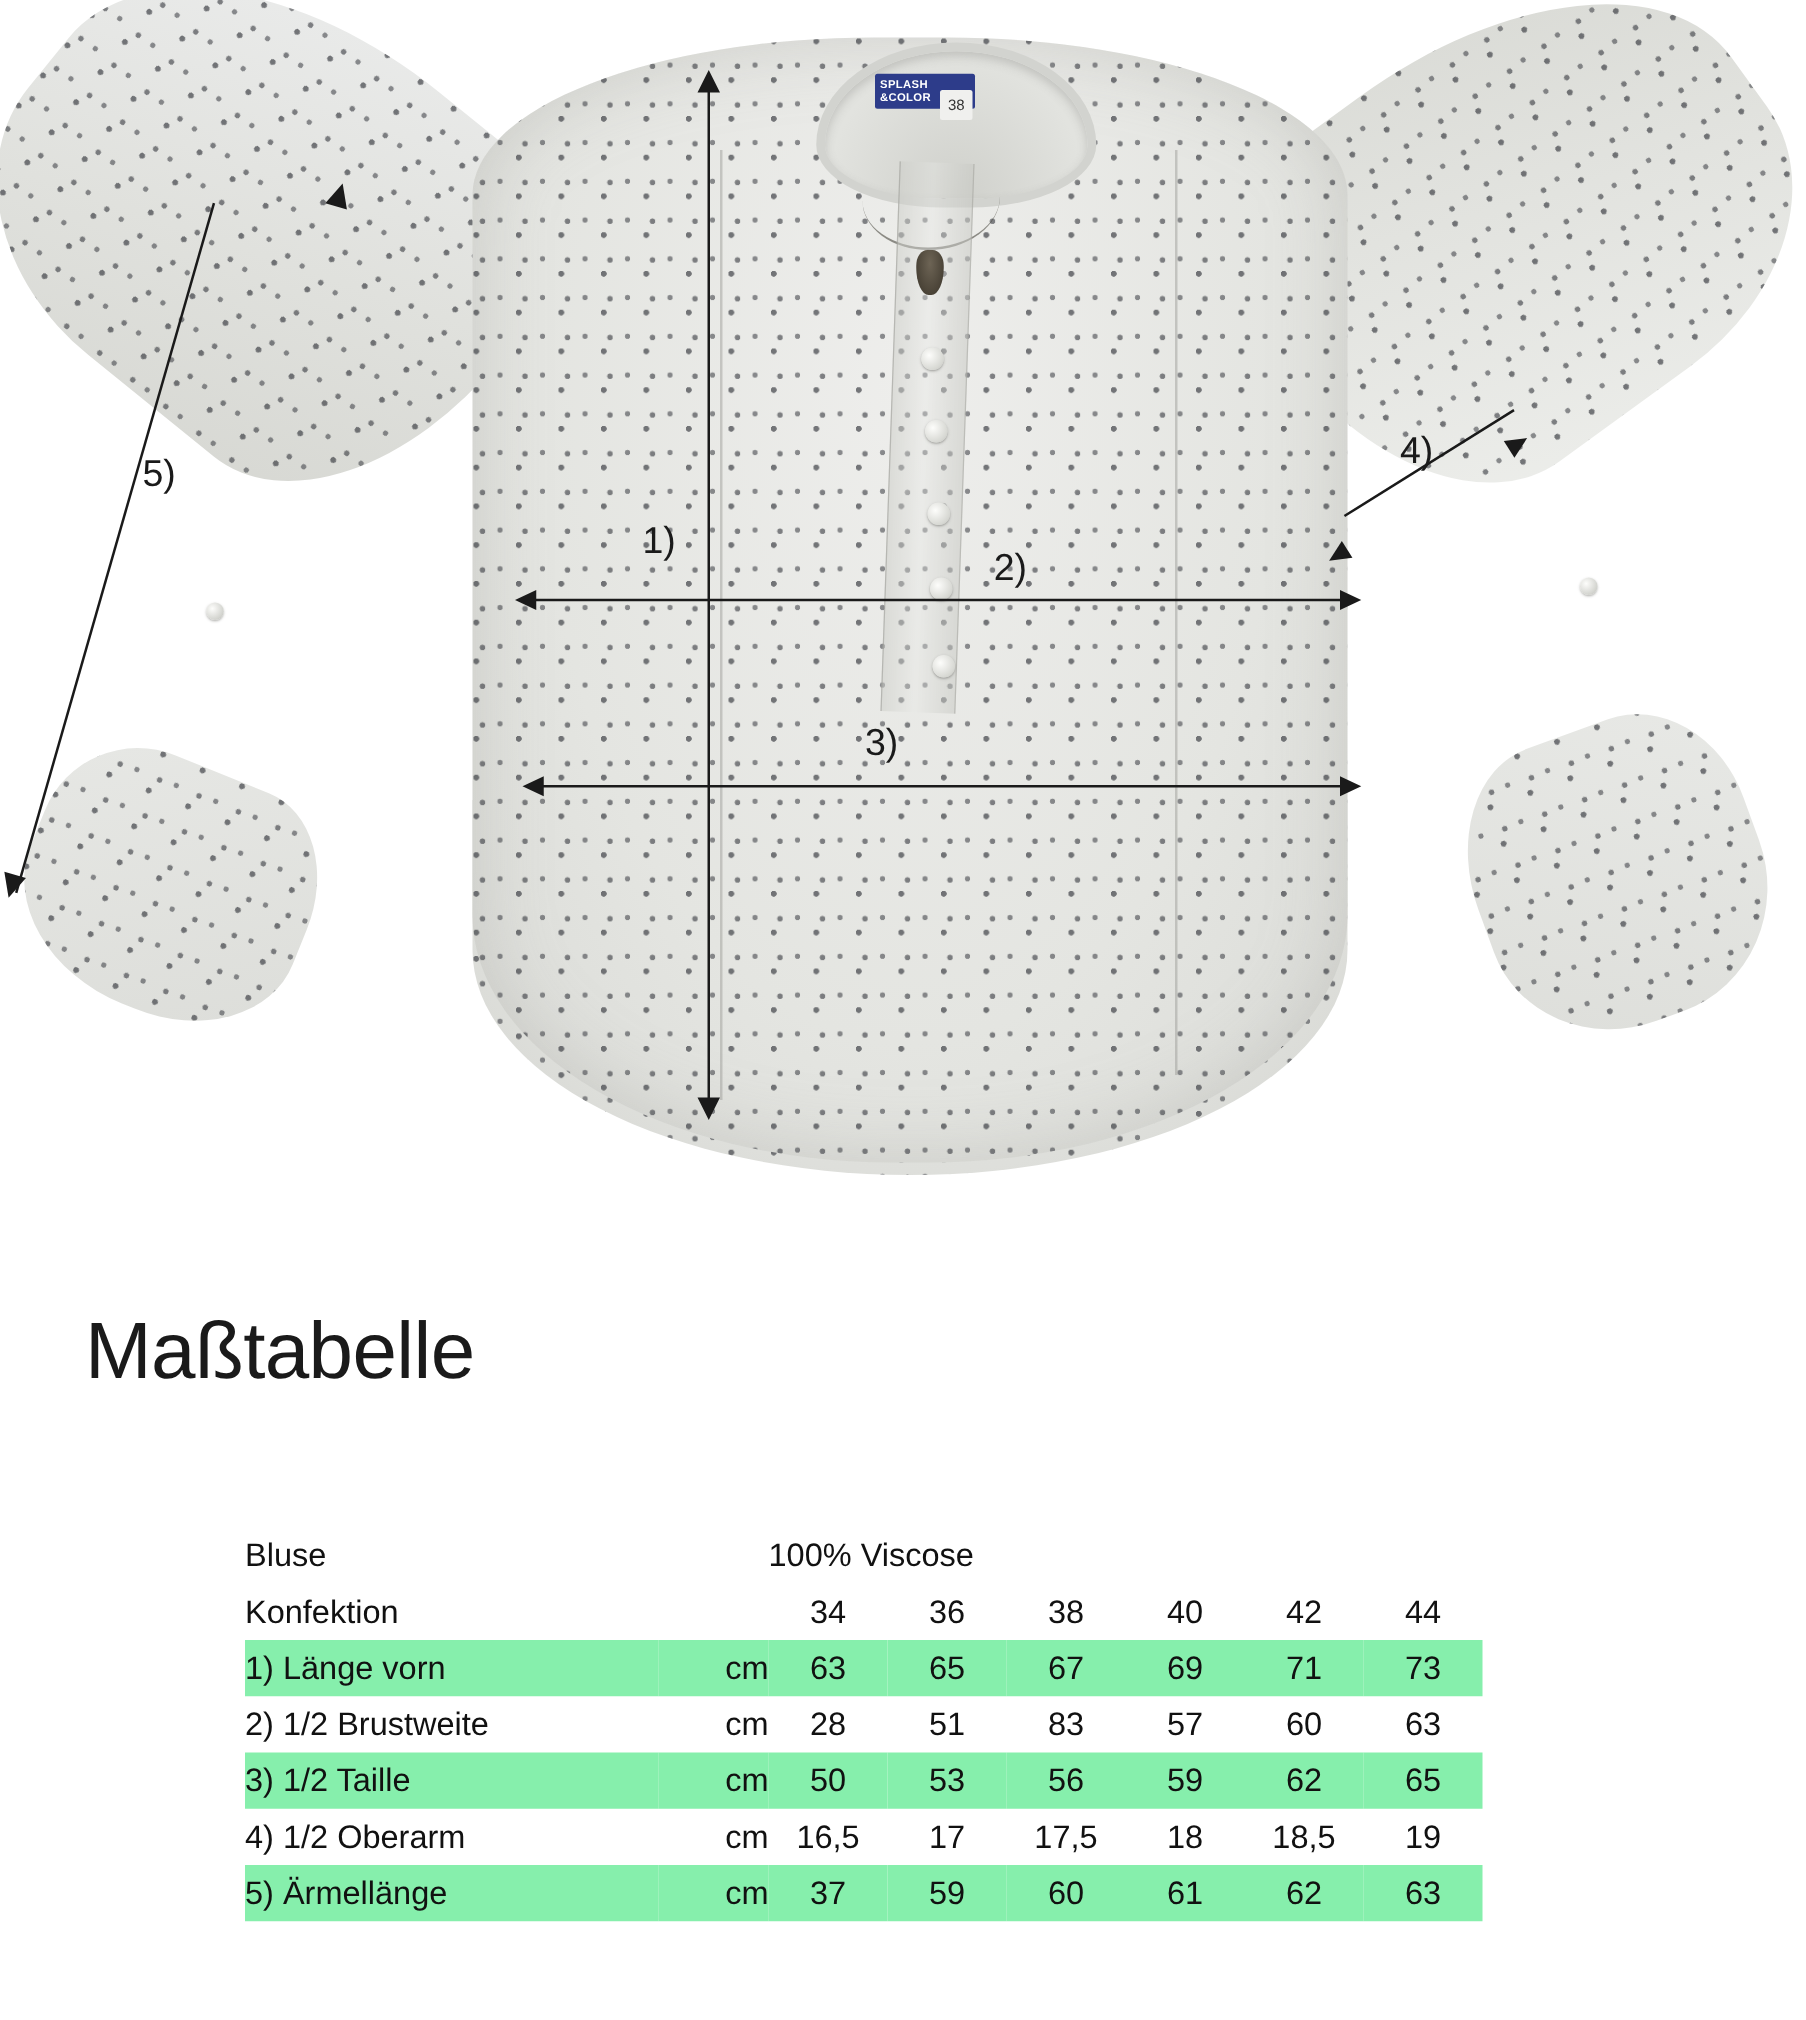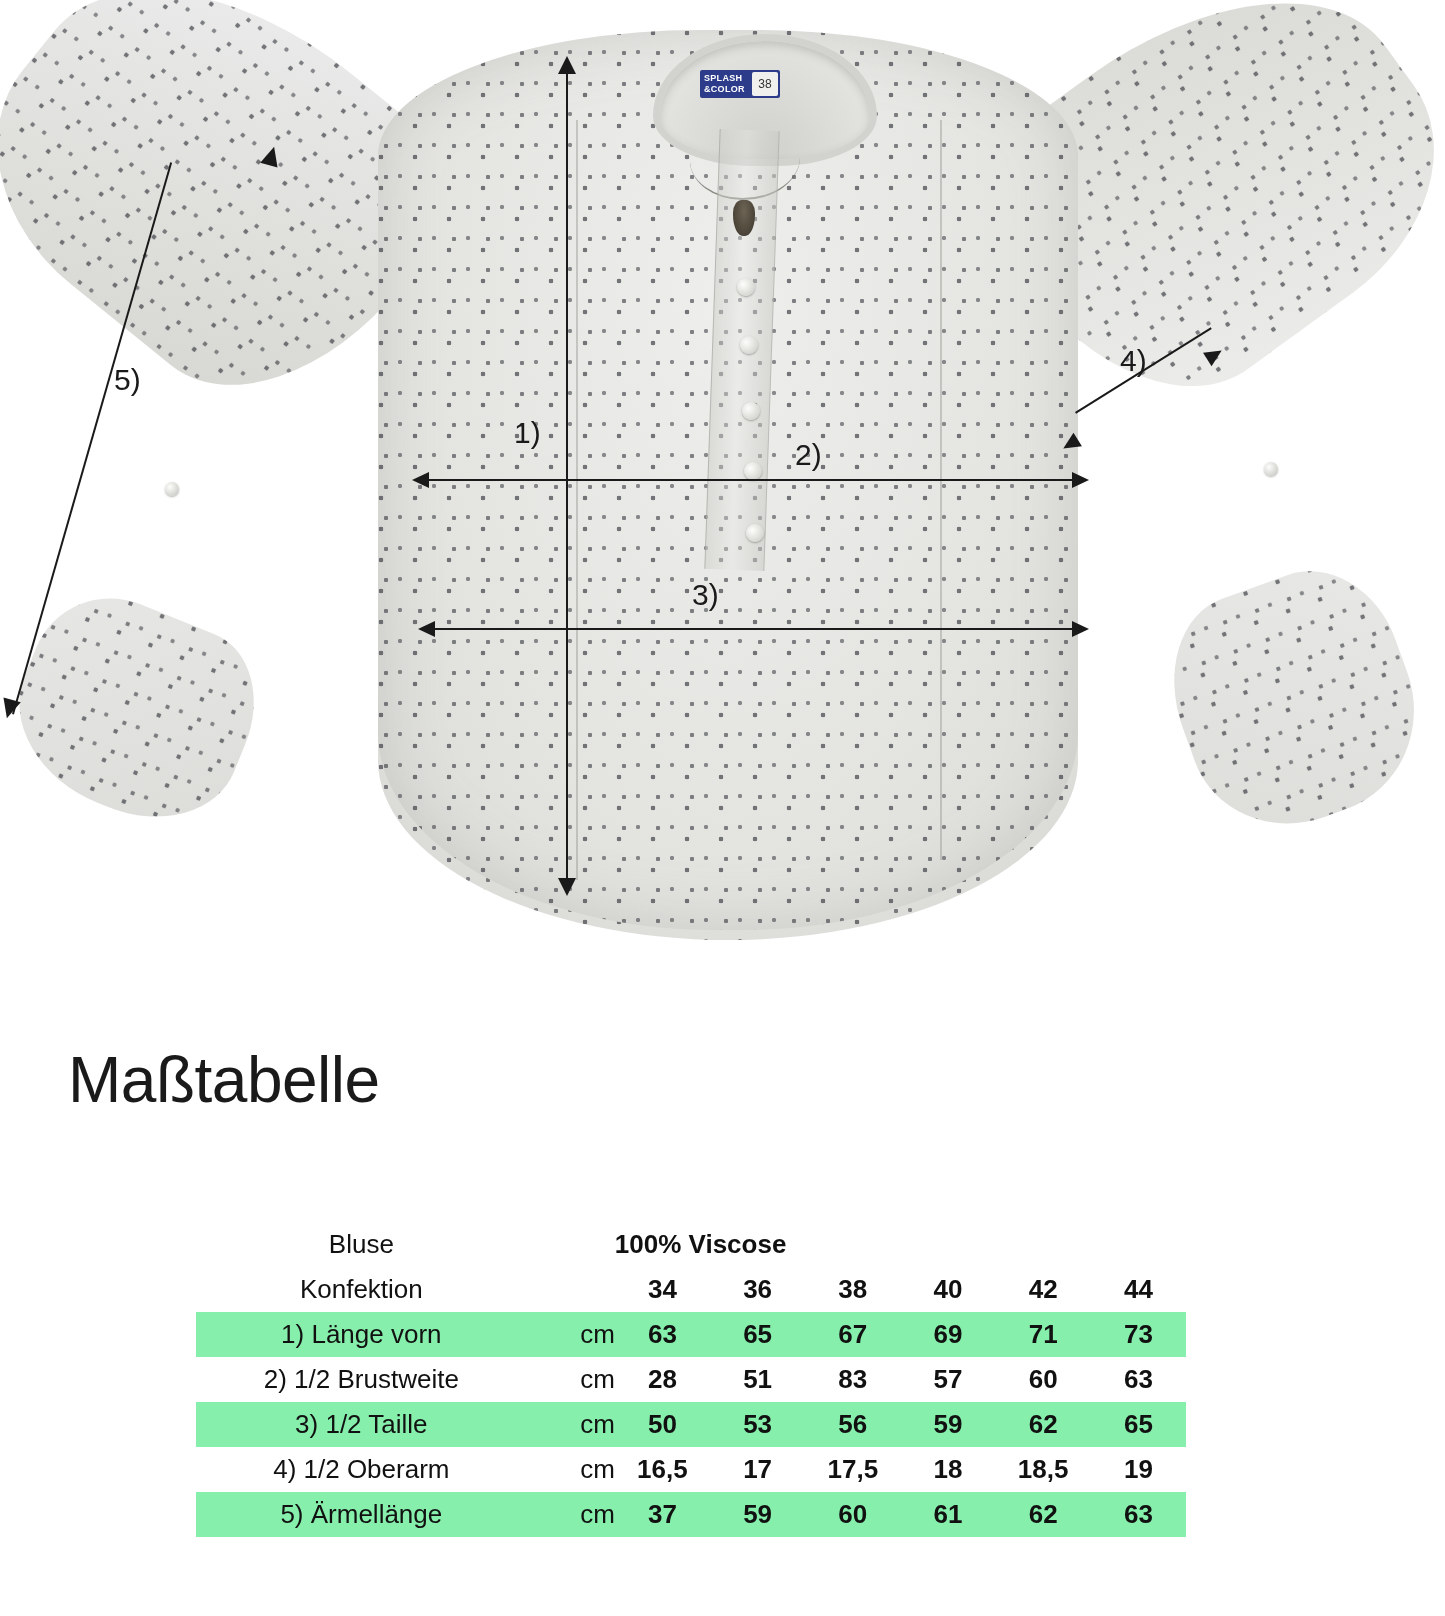--- a/index.html
+++ b/index.html
@@ -110,21 +110,21 @@
     width: 210px;
     height: 118px;
     border: 7px solid #d2d3cf;
     border-radius: 50% 50% 45% 45% / 62% 62% 38% 38%;
     background: radial-gradient(ellipse at 50% 100%, #cfd0cb 0%, #e2e3df 70%);
     box-shadow: inset 0 4px 8px rgba(120,120,115,0.3);
   }
   #brand-label {
     position: absolute;
     left: 700px;
-    top: 70px;
+    top: 59px;
     width: 80px;
     height: 28px;
     background: #2d3c8a;
     border-radius: 2px;
     color: #ffffff;
     font-size: 9px;
     line-height: 11px;
     font-weight: 700;
     letter-spacing: 0.3px;
     padding: 3px 2px 0 4px;
@@ -226,23 +226,23 @@
     border-collapse: collapse;
     width: 990px;
     font-size: 26px;
     color: #111;
   }
   table.measure td {
     padding: 7px 0 7px 0;
     white-space: nowrap;
   }
   tr.band td { background: #86efac; }
-  td.c-label { width: 330px; text-align: center; padding-left: 6px; }
+  td.c-label { width: 330px; text-align: left; padding-left: 6px; }
   td.c-unit  { width: 88px; text-align: right; }
-  td.c-num   { width: 95px; text-align: center; font-weight: bold; }
+  td.c-num   { width: 95px; text-align: center; }
   tr.head td { background: #ffffff; }
   .sub-row td { padding-bottom: 26px; background: #ffffff; }
 </style>
 </head>
 <body>
 
 <div id="photo-area">
 
   <div class="garment" id="sleeve-left">
     <div class="dots"></div>

